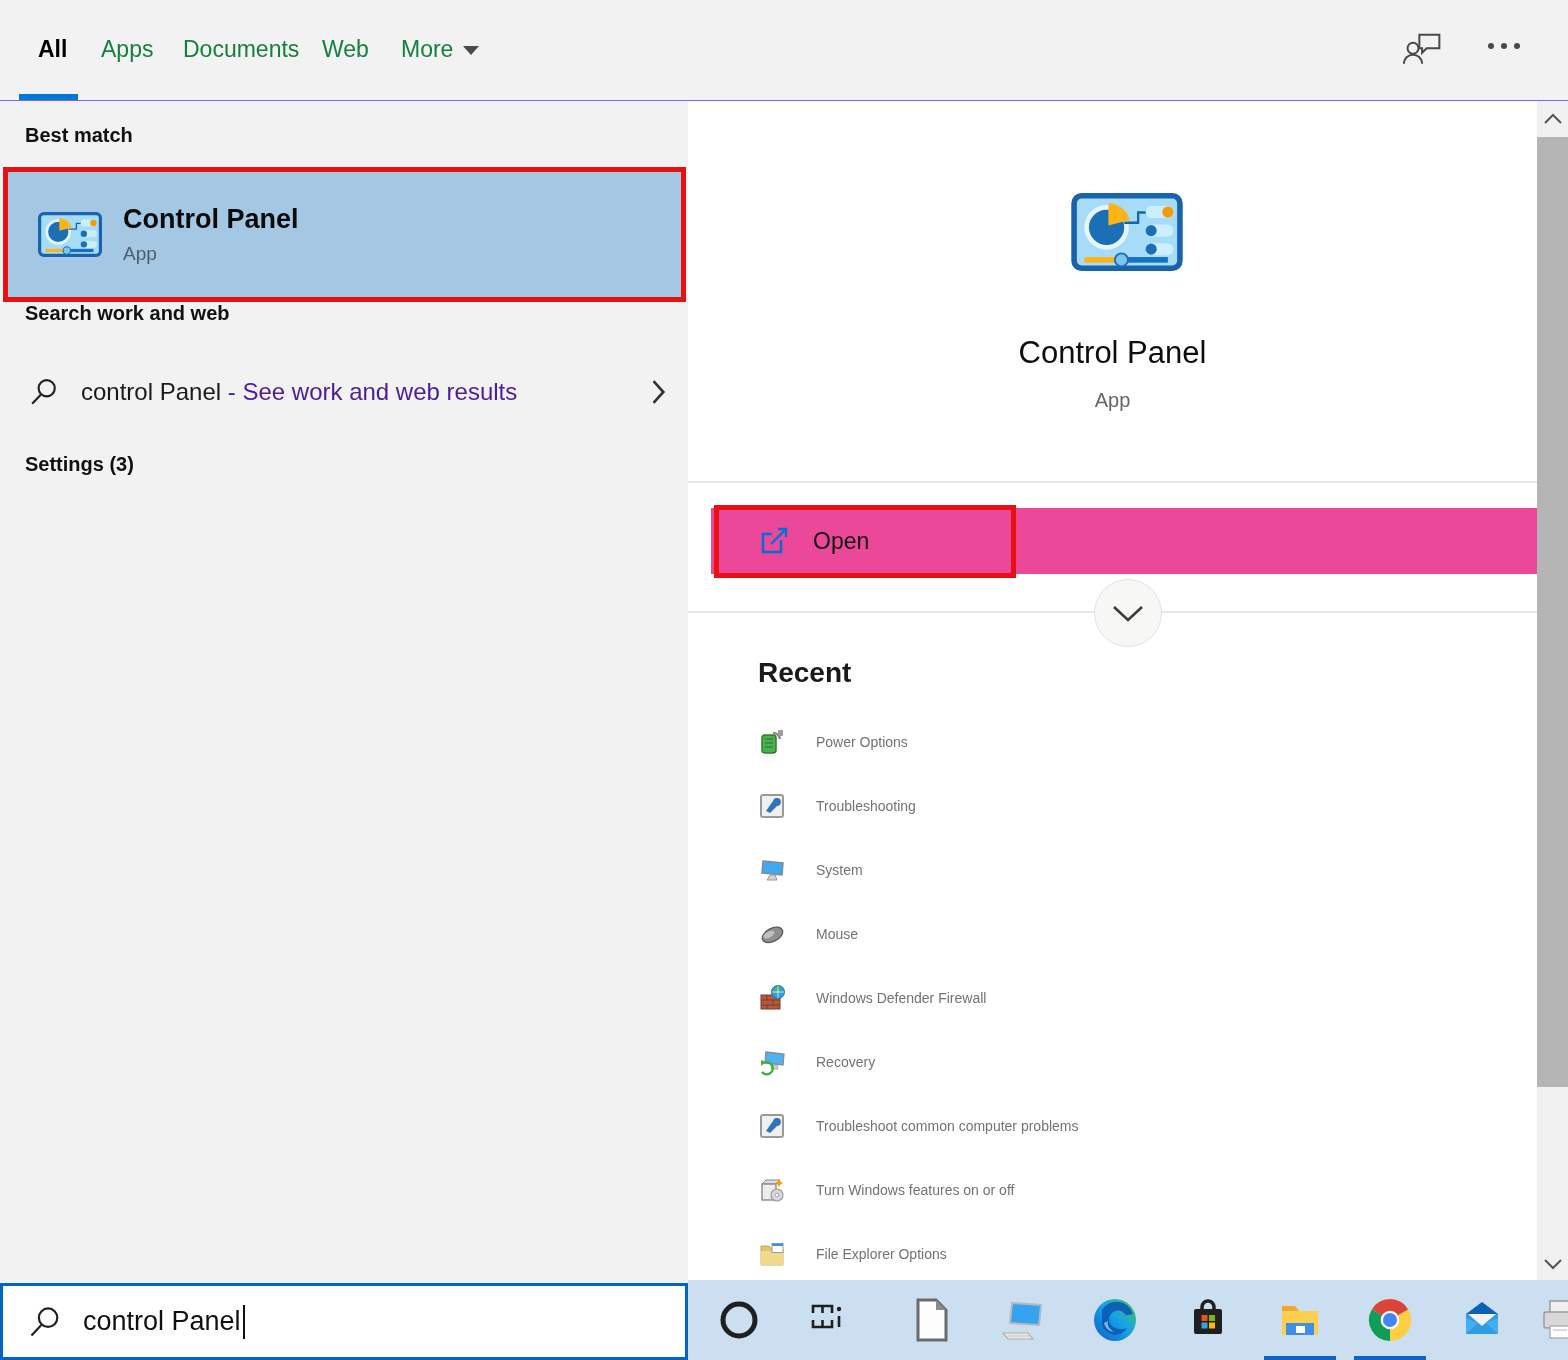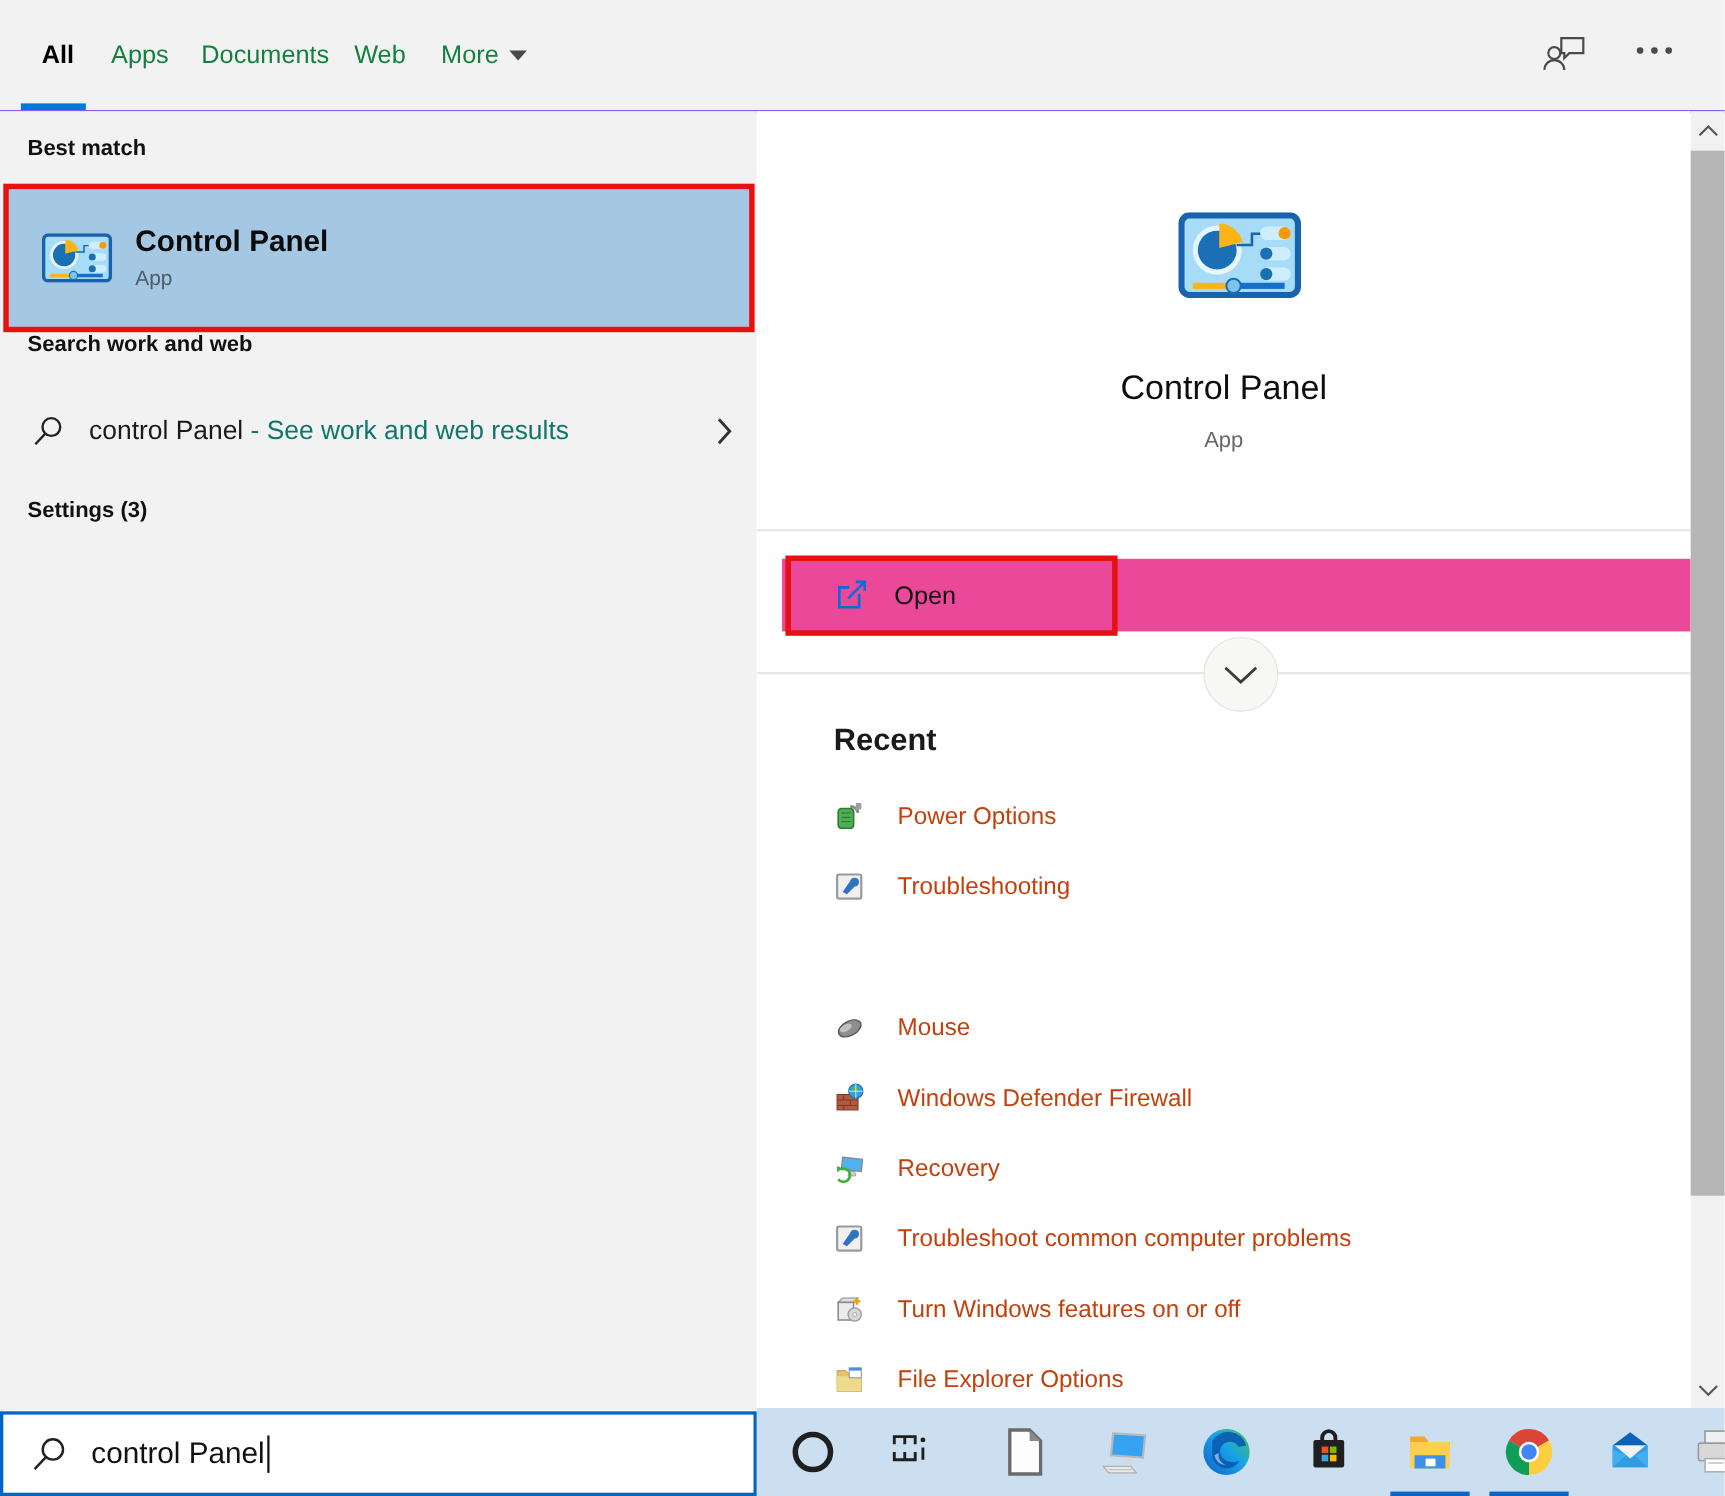--- a/index.html
+++ b/index.html
@@ -15,36 +15,36 @@
   .tab.active{color:#000;font-weight:700;}
   .tab-underline{left:19px;top:94px;width:59px;height:6px;background:#0078d7;}
   .more-caret{display:inline-block;width:0;height:0;border-left:8px solid transparent;border-right:8px solid transparent;border-top:9px solid #4a4a4a;margin-left:10px;vertical-align:middle;}
   
   .left-panel{left:0;top:101px;width:688px;height:1182px;background:#f2f2f2;}
   .section-title{font-weight:700;font-size:20px;color:#111;}
   .bm-red-box{left:3px;top:66px;width:683px;height:135px;border:5px solid #e81010;box-sizing:border-box;z-index:3;}
   .bm-row{left:8px;top:71px;width:673px;height:125px;background:#a4c8e4;z-index:1;display:flex;align-items:center;cursor:pointer;}
   .bm-title{font-size:27px;font-weight:700;color:#0b0b0b;}
   .bm-sub{font-size:19px;color:#4f5b66;margin-top:8px;}
-  .gray-sub{color:#0f766e;}
+  .gray-sub{color:#4c1d95;}
   .sw-row{left:0;top:252px;width:688px;height:78px;display:flex;align-items:center;cursor:pointer;}
   .sw-text{font-size:24px;}
   
   .right-panel{left:688px;top:101px;width:849px;height:1179px;background:#ffffff;}
   .preview-title{width:849px;text-align:center;font-size:31px;color:#0d0d0d;}
   .preview-sub{width:849px;text-align:center;font-size:20px;color:#666;}
   .divider{background:#e7e7e7;height:2px;}
   .open-row{left:23px;top:407px;width:826px;height:66px;background:#ec4899;display:flex;align-items:center;cursor:pointer;}
   .open-red-box{left:26px;top:404px;width:302px;height:73px;border:5px solid #e81010;box-sizing:border-box;z-index:3;}
   .open-label{font-size:23px;color:#111;margin-left:24px;}
   .chev-circle{left:406px;top:478px;width:66px;height:66px;border-radius:50%;background:#f7f7f5;border:1px solid #e2e2e0;display:flex;align-items:center;justify-content:center;cursor:pointer;z-index:2;}
   .recent-title{left:70px;top:556px;font-weight:700;font-size:28px;}
   .recent-item{left:70px;width:740px;height:64px;display:flex;align-items:center;cursor:pointer;}
   .recent-item .ric{width:28px;height:28px;flex:0 0 28px;margin-right:30px;}
-  .recent-item .rlabel{font-size:22px;color:#c2410c;}
+  .recent-item .rlabel{font-size:14px;color:#737373;}
   
   .scrollbar{left:1537px;top:101px;width:31px;height:1179px;background:#f1f1f1;}
   .sb-thumb{left:0;top:36px;width:31px;height:950px;background:#b5b5b5;}
   .sb-arrow{width:31px;height:30px;display:flex;align-items:center;justify-content:center;color:#555;}
   
   .searchbox{left:0;top:1283px;width:688px;height:77px;background:#fff;border:3px solid #0067c0;box-sizing:border-box;display:flex;align-items:center;}
   .searchbox .query{font-size:27px;color:#111;margin-left:22px;}
   .caret-bar{display:inline-block;width:2px;height:34px;background:#111;margin-left:2px;vertical-align:middle;}
   
   .taskbar{left:688px;top:1280px;width:880px;height:80px;background:#cbdff0;}
@@ -193,20 +193,29 @@
     <div class="abs recent-item" style="top:673px">
       <span class="ric">
         <svg width="28" height="28" viewBox="0 0 28 28">
           <rect x="3" y="3" width="22" height="22" rx="2" fill="#f0f0f0" stroke="#9a9a9a" stroke-width="2"></rect>
           <path d="M8,19 L15,9 a4,4 0 1 1 4,5 L12,21 Z" fill="#2f74c0"></path>
         </svg>
       </span>
       <span class="rlabel">Troubleshooting</span>
     </div>
 
+    <div class="abs recent-item" style="top:737px">
+      <span class="ric">
+        <svg width="28" height="28" viewBox="0 0 28 28">
+          <polygon points="5,5 25,7 24,19 4,17" fill="#3fa9f5" stroke="#8a8a8a" stroke-width="1.5"></polygon>
+          <polygon points="12,19 17,19 19,24 9,24" fill="#d4d4d4" stroke="#9a9a9a" stroke-width="1"></polygon>
+        </svg>
+      </span>
+      <span class="rlabel">System</span>
+    </div>
 
     <div class="abs recent-item" style="top:801px">
       <span class="ric">
         <svg width="28" height="28" viewBox="0 0 28 28">
           <g transform="rotate(-28 14 14)">
             <ellipse cx="14" cy="15" rx="11" ry="6.5" fill="#8f8f8f" stroke="#5a5a5a" stroke-width="1.3"></ellipse>
             <ellipse cx="11" cy="13" rx="6" ry="3" fill="#c9c9c9" opacity="0.85"></ellipse>
           </g>
         </svg>
       </span>

